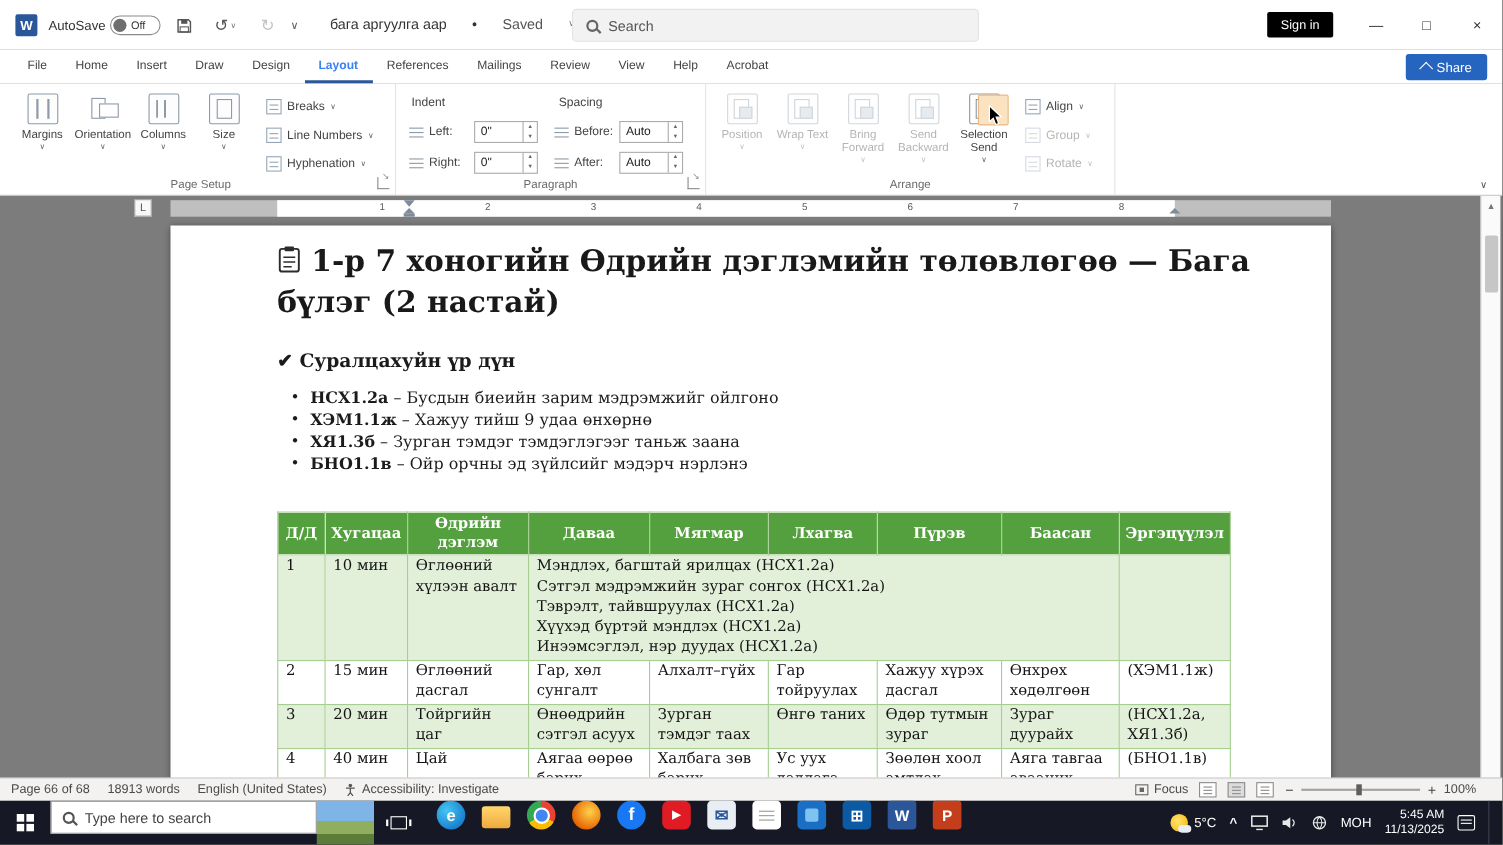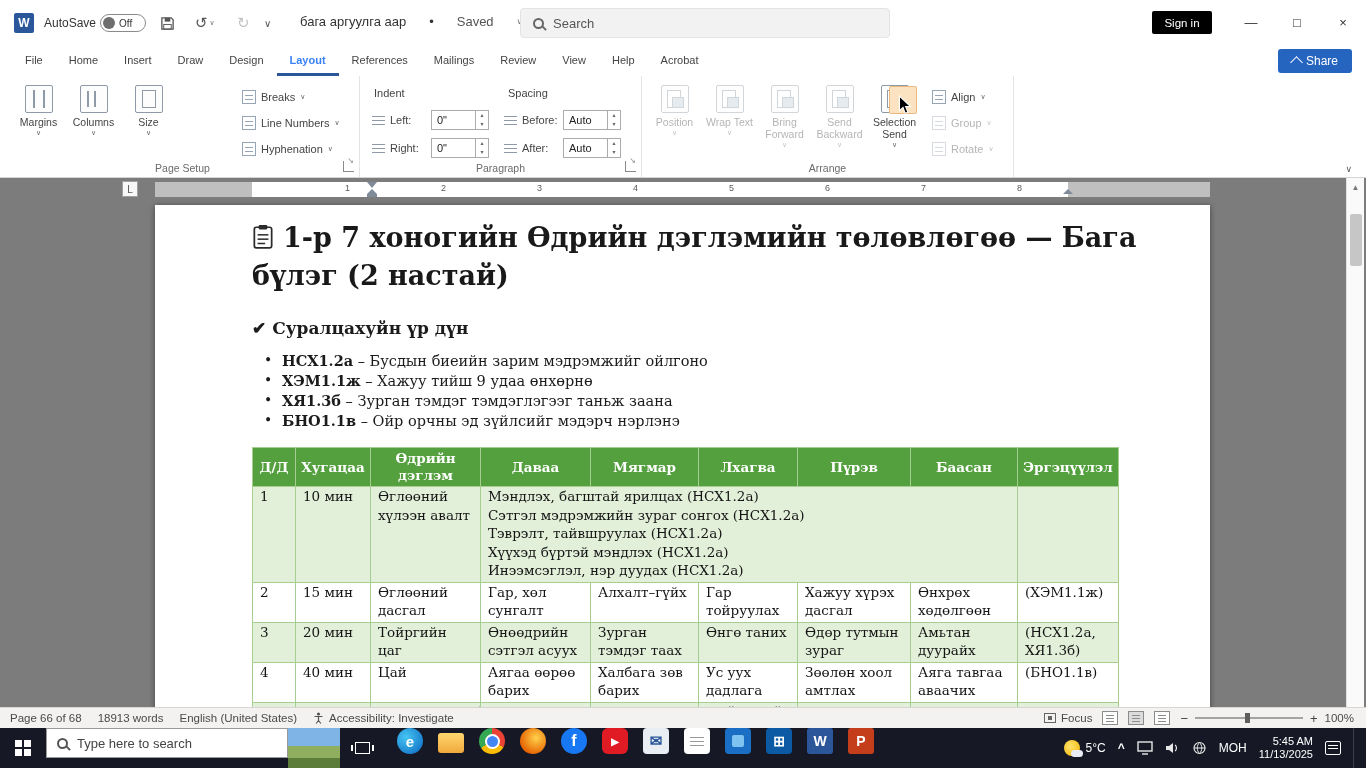--- a/index.html
+++ b/index.html
@@ -110,39 +110,39 @@
   .page{position:absolute;left:155px;top:5px;width:1055px;height:700px;background:#fff;box-shadow:0 1px 6px rgba(0,0,0,.45);}
   .pagein{position:absolute;left:97px;top:14px;width:885px;}
   .doc-title{font-family:"DejaVu Serif","Liberation Serif",serif;font-weight:bold;font-size:27px;line-height:38px;color:#191919;}
   .tline{display:block;}
   .clipico{vertical-align:-3px;margin-right:9px;}
   .results{margin-top:23px;font-family:"DejaVu Serif","Liberation Serif",serif;font-weight:bold;font-size:17px;color:#1b1b1b;}
   .bullets{margin:13px 0 0 0;padding-left:30px;list-style:none;}
   .bullets li{position:relative;font-family:"DejaVu Serif","Liberation Serif",serif;font-size:14.5px;line-height:19px;color:#1b1b1b;}
   .bullets li::before{content:"•";position:absolute;left:-18px;font-size:14px;}
   .bcode{font-weight:bold;}
-  .sched{margin-top:16px;border-collapse:collapse;table-layout:fixed;width:866px;
+  .sched{margin-top:33px;border-collapse:collapse;table-layout:fixed;width:866px;
          font-family:"DejaVu Serif","Liberation Serif",serif;font-size:13.5px;line-height:18.5px;color:#141414;}
   .sched th,.sched td{border:1px solid var(--table-border,#A6CE91);padding:0 7px 2px;vertical-align:top;text-align:left;overflow:hidden;}
   .sched thead th{background:var(--table-header-bg,#54A03E);color:#fff;text-align:center;vertical-align:middle;
                   font-weight:bold;height:38px;padding:2px 4px;line-height:17px;}
   .sched tr.band td{background:var(--table-band-bg,#E2EFD9);}
   .sched tr.boldrow td{font-weight:bold;}
 
   
   .scrollbar{position:absolute;left:1346px;top:178px;width:18px;height:529px;background:#fafafa;border-left:1px solid #e2e2e2;}
   .sb-up{height:18px;display:flex;align-items:center;justify-content:center;font-size:8px;color:#777;}
   .sb-thumb{position:absolute;left:3px;top:36px;width:12px;height:52px;background:#c6c6c6;border-radius:2px;}
 
   
   .statusbar{position:absolute;top:707px;left:0;right:0;height:21px;background:#f3f2f1;border-top:1px solid #d8d6d4;
              display:flex;align-items:center;font-size:11.5px;color:#4a4a4a;}
   .sb-left{display:flex;gap:16px;padding-left:10px;align-items:center;}
   .sb-acc{display:flex;align-items:center;gap:5px;}
-  .sb-right{margin-left:auto;display:flex;align-items:center;gap:10px;padding-right:12px;}
+  .sb-right{margin-left:auto;display:flex;align-items:center;gap:10px;padding-right:24px;}
   .focusgrp{display:flex;align-items:center;gap:5px;}
   .focusico{width:12px;height:10px;border:1px solid #666;position:relative;}
   .focusico::after{content:"";position:absolute;left:3px;top:2px;right:3px;bottom:2px;background:#666;}
   .vicon{width:16px;height:14px;border:1px solid #8c8c8c;background:#fff;position:relative;}
   .vicon.active{background:#dcdcdc;}
   .vicon::after{content:"";position:absolute;left:3px;right:3px;top:3px;height:1px;background:#8c8c8c;box-shadow:0 3px 0 #8c8c8c,0 6px 0 #8c8c8c;}
   .zoomgrp{display:flex;align-items:center;gap:7px;}
   .zoomtrack{width:108px;height:2px;background:#a5a3a1;position:relative;}
   .zoomtrack::before{content:"";position:absolute;left:52px;top:-3px;width:1px;height:8px;background:#a5a3a1;}
   .zoomthumb{position:absolute;left:50px;top:-4px;width:5px;height:10px;background:#605e5c;}
@@ -259,20 +259,25 @@
     <span class="sharearrow"></span>
     <span>Share</span>
   </div>
 
   <div class="ribbon-body">
     <div class="group grp-ps">
       <div class="bigrow">
           <div class="bigbtn">
             <div class="bico ico-margins"></div>
             <div class="blabel">Margins</div>
+            <div class="chev">∨</div>
+          </div>
+          <div class="bigbtn">
+            <div class="bico ico-orientation"></div>
+            <div class="blabel">Orientation</div>
             <div class="chev">∨</div>
           </div>
           <div class="bigbtn">
             <div class="bico ico-columns"></div>
             <div class="blabel">Columns</div>
             <div class="chev">∨</div>
           </div>
           <div class="bigbtn">
             <div class="bico ico-size"></div>
             <div class="blabel">Size</div>
@@ -498,21 +503,21 @@
                 <td>(ХЭМ1.1ж)</td>
               </tr>
               <tr class="band" style="height: 37px;">
                 <td>3</td>
                 <td>20 мин</td>
                 <td>Тойргийн цаг</td>
                 <td>Өнөөдрийн сэтгэл асуух</td>
                 <td>Зурган тэмдэг таах</td>
                 <td>Өнгө таних</td>
                 <td>Өдөр тутмын зураг</td>
-                <td>Амьтан дуурайх</td>
+                <td>Зураг дуурайх</td>
                 <td>(НСХ1.2а, ХЯ1.3б)</td>
               </tr>
               <tr style="height: 38px;">
                 <td>4</td>
                 <td>40 мин</td>
                 <td>Цай</td>
                 <td>Аягаа өөрөө барих</td>
                 <td>Халбага зөв барих</td>
                 <td>Ус уух дадлага</td>
                 <td>Зөөлөн хоол амтлах</td>

